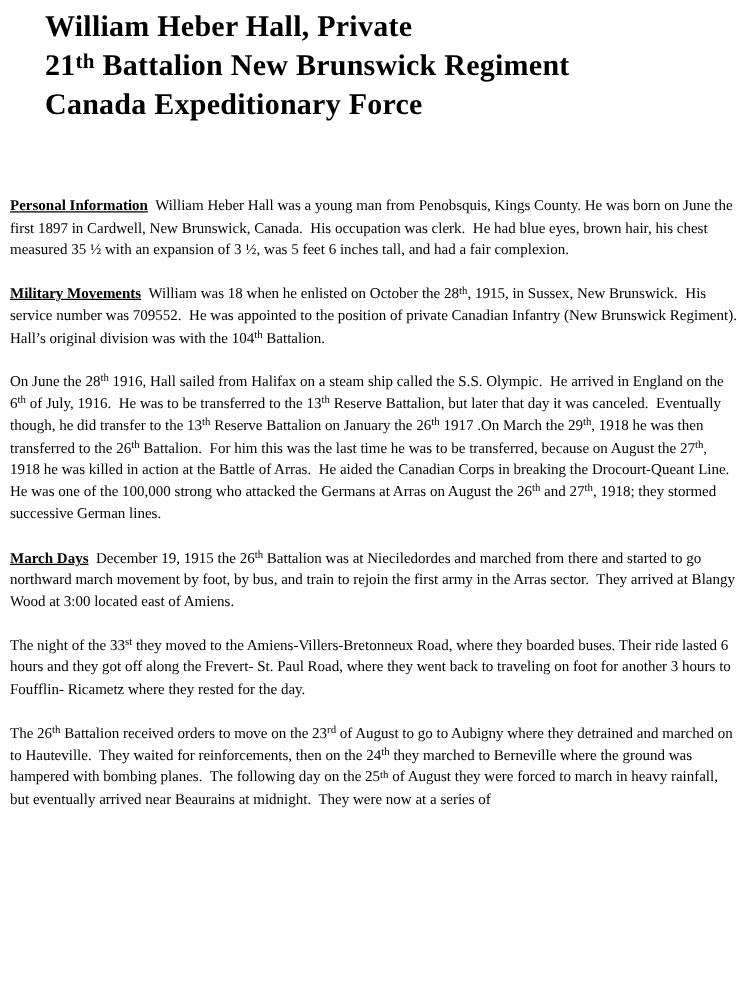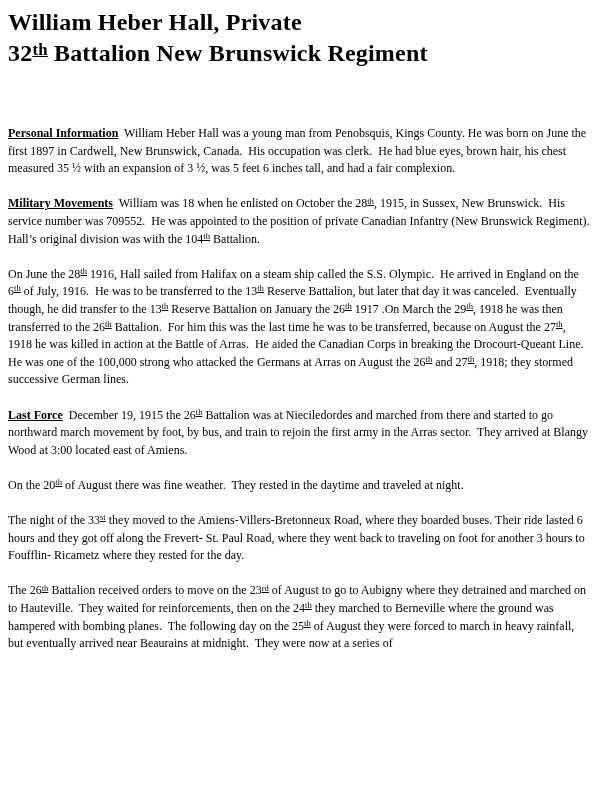--- a/index.html
+++ b/index.html
@@ -19,53 +19,52 @@
     padding: 7px 9px 0 8px;
     overflow: hidden;
   }
   h1.doc-title {
     font-size: 24px;
     font-weight: bold;
     line-height: 31px;
     letter-spacing: 0.2px;
     margin: 0 0 56px 0;
   }
-  h1.doc-title .title-line { white-space: pre; }
+  h1.doc-title .title-line { white-space: pre; margin-left: 28px; }
   .para {
     font-size: 12px;
     line-height: 17.6px;
     margin: 0 0 17.6px 0;
     white-space: pre-wrap;
     text-align: left;
   }
   sup.ord {
     font-size: 0.72em;
     line-height: 0;
     vertical-align: baseline;
     position: relative;
     top: -0.45em;
-    text-decoration: underline;
   }
   h1.doc-title sup.ord { top: -0.35em; font-size: 0.7em; }
   .seg-heading {
     font-weight: bold;
     text-decoration: underline;
   }
 </style>
 </head>
 <body>
 
 <div class="page">
 
   <h1 class="doc-title">
     <div class="title-line"><span>William Heber Hall, Private</span></div>
-    <div class="title-line"><span>32</span><sup class="ord">th</sup><span> Battalion New Brunswick Regiment</span></div>
+    <div class="title-line"><span>21</span><sup class="ord">th</sup><span> Battalion New Brunswick Regiment</span></div>
+    <div class="title-line"><span>Canada Expeditionary Force</span></div>
   </h1>
 
   <p class="para"><span class="seg-heading">Personal Information</span><span>  William Heber Hall was a young man from Penobsquis, Kings County. He was born on June the first 1897 in Cardwell, New Brunswick, Canada.  His occupation was clerk.  He had blue eyes, brown hair, his chest measured 35 ½ with an expansion of 3 ½, was 5 feet 6 inches tall, and had a fair complexion.</span></p>
   <p class="para"><span class="seg-heading">Military Movements</span><span>  William was 18 when he enlisted on October the 28</span><sup class="ord">th</sup><span>, 1915, in Sussex, New Brunswick.  His service number was 709552.  He was appointed to the position of private Canadian Infantry (New Brunswick Regiment).  Hall’s original division was with the 104</span><sup class="ord">th</sup><span> Battalion.</span></p>
   <p class="para"><span>On June the 28</span><sup class="ord">th</sup><span> 1916, Hall sailed from Halifax on a steam ship called the S.S. Olympic.  He arrived in England on the 6</span><sup class="ord">th</sup><span> of July, 1916.  He was to be transferred to the 13</span><sup class="ord">th</sup><span> Reserve Battalion, but later that day it was canceled.  Eventually though, he did transfer to the 13</span><sup class="ord">th</sup><span> Reserve Battalion on January the 26</span><sup class="ord">th</sup><span> 1917 .On March the 29</span><sup class="ord">th</sup><span>, 1918 he was then transferred to the 26</span><sup class="ord">th</sup><span> Battalion.  For him this was the last time he was to be transferred, because on August the 27</span><sup class="ord">th</sup><span>, 1918 he was killed in action at the Battle of Arras.  He aided the Canadian Corps in breaking the Drocourt-Queant Line.  He was one of the 100,000 strong who attacked the Germans at Arras on August the 26</span><sup class="ord">th</sup><span> and 27</span><sup class="ord">th</sup><span>, 1918; they stormed successive German lines.</span></p>
-  <p class="para"><span class="seg-heading">Last Force</span><span>  December 19, 1915 the 26</span><sup class="ord">th</sup><span> Battalion was at Nieciledordes and marched from there and started to go northward march movement by foot, by bus, and train to rejoin the first army in the Arras sector.  They arrived at Blangy Wood at 3:00 located east of Amiens.</span></p>
-  <p class="para"><span>On the 20</span><sup class="ord">th</sup><span> of August there was fine weather.  They rested in the daytime and traveled at night.</span></p>
+  <p class="para"><span class="seg-heading">March Days</span><span>  December 19, 1915 the 26</span><sup class="ord">th</sup><span> Battalion was at Nieciledordes and marched from there and started to go northward march movement by foot, by bus, and train to rejoin the first army in the Arras sector.  They arrived at Blangy Wood at 3:00 located east of Amiens.</span></p>
   <p class="para"><span>The night of the 33</span><sup class="ord">st</sup><span> they moved to the Amiens-Villers-Bretonneux Road, where they boarded buses. Their ride lasted 6 hours and they got off along the Frevert- St. Paul Road, where they went back to traveling on foot for another 3 hours to Foufflin- Ricametz where they rested for the day.</span></p>
   <p class="para"><span>The 26</span><sup class="ord">th</sup><span> Battalion received orders to move on the 23</span><sup class="ord">rd</sup><span> of August to go to Aubigny where they detrained and marched on to Hauteville.  They waited for reinforcements, then on the 24</span><sup class="ord">th</sup><span> they marched to Berneville where the ground was hampered with bombing planes.  The following day on the 25</span><sup class="ord">th</sup><span> of August they were forced to march in heavy rainfall, but eventually arrived near Beaurains at midnight.  They were now at a series of</span></p>
 
 </div>
 
 </body></html>

